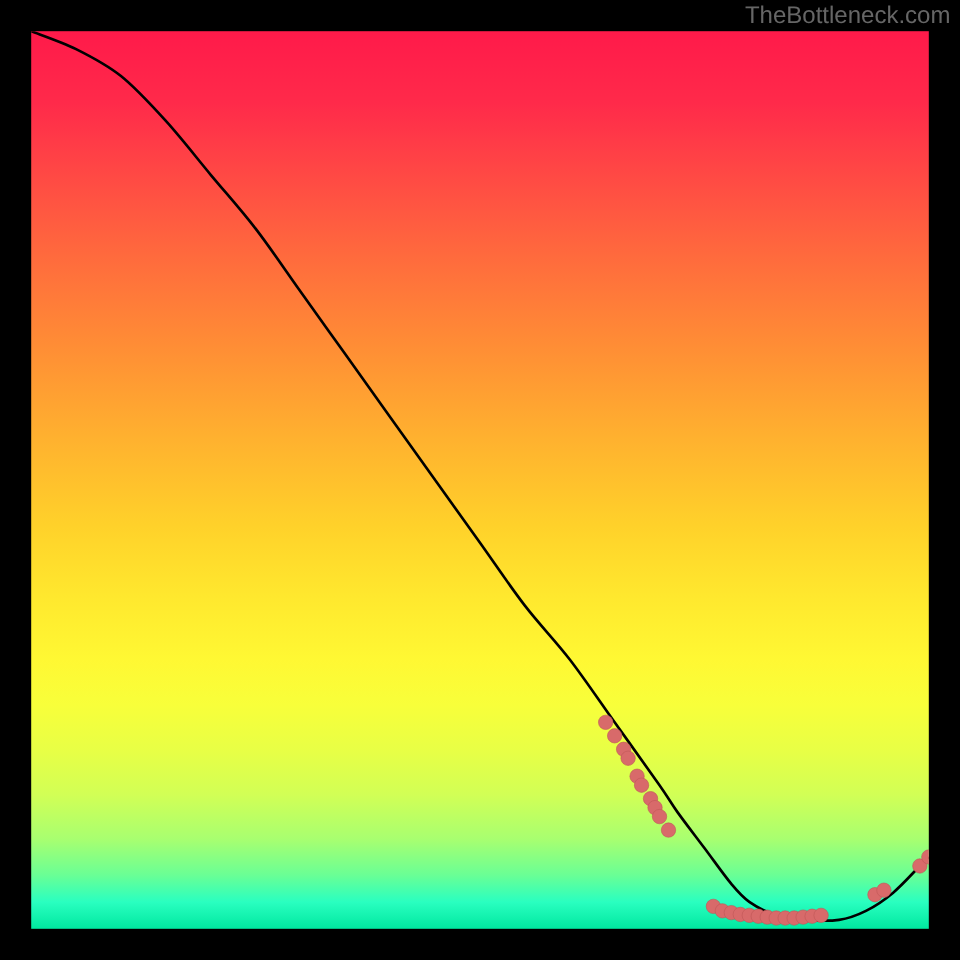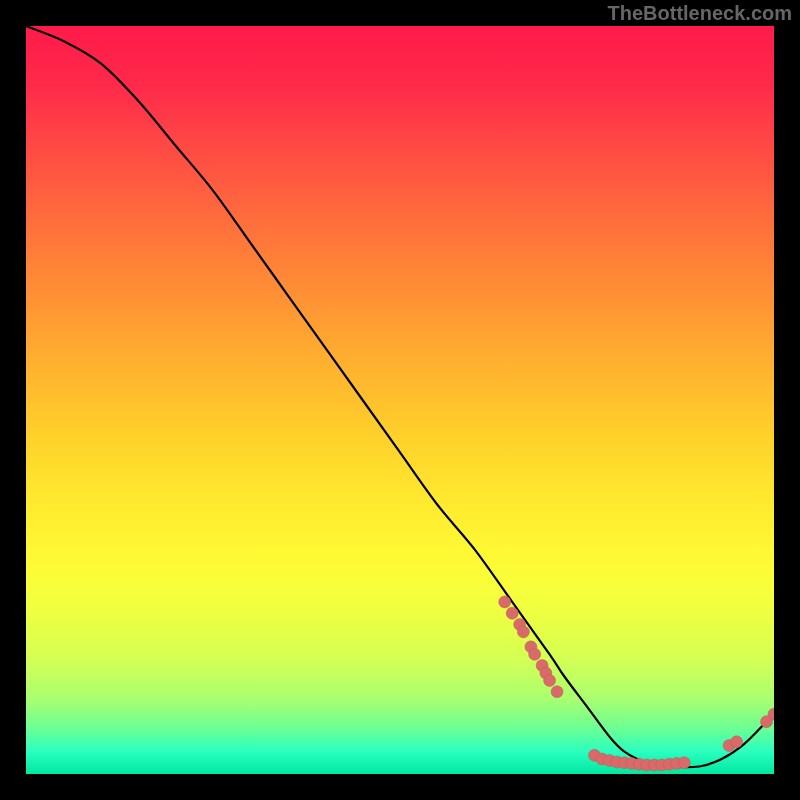--- a/index.html
+++ b/index.html
@@ -10,21 +10,21 @@
     position: relative;
     font-family: Arial, Helvetica, sans-serif;
     overflow: hidden;
   }
   .watermark {
     position: absolute;
     top: 2px;
     right: 8px;
     color: #666;
     font-size: 20px;
-    font-weight: 700;
+    font-weight: 400;
     z-index: 10;
   }
   .plot-wrap {
     position: absolute;
     left: 26px;
     top: 26px;
     width: 748px;
     height: 748px;
   }
   .gradient {

